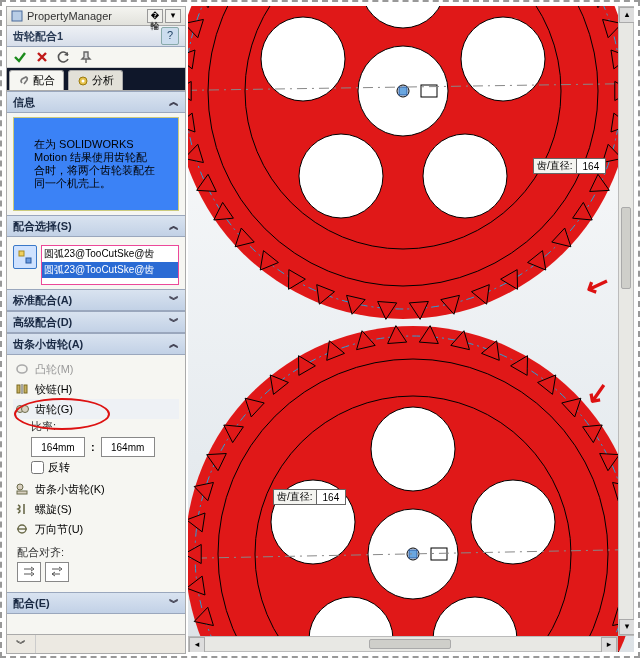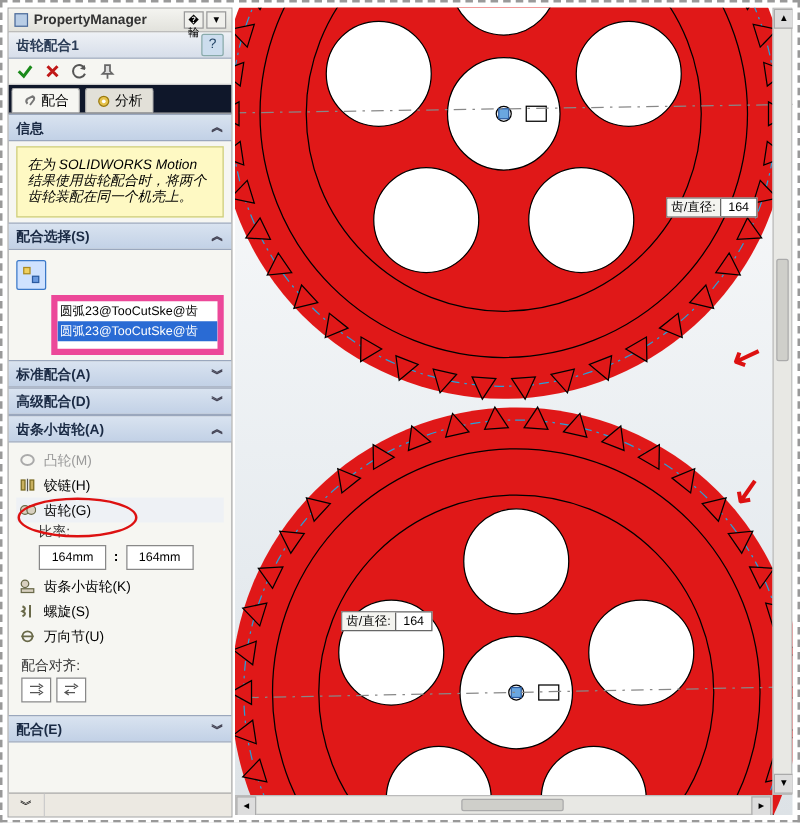--- a/index.html
+++ b/index.html
@@ -1,37 +1,37 @@
 <!DOCTYPE html>
 <html><head>
 <meta charset="utf-8">
 <style>
   html,body{margin:0;padding:0;font:11px "Microsoft YaHei",SimSun,sans-serif;background:#e8e8e8;color:#000;}
   .frame{position:relative;width:640px;height:658px;background:#fff;border:2px dashed #999;box-sizing:border-box;overflow:hidden;}
   .panel{position:absolute;left:4px;top:4px;width:180px;height:648px;background:#f6f6f2;border:1px solid #aaa;box-sizing:border-box;font-size:11px;}
   .titlebar{display:flex;align-items:center;height:18px;background:linear-gradient(#f4f4f0,#e2e2dc);border-bottom:1px solid #aaa;padding:0 4px;}
   .titlebar svg{flex:none;}
-  .titlebar .ttl{flex:1;margin-left:4px;font-weight:bold;color:#333;}
+  .titlebar .ttl{flex:1;margin-left:4px;font-weight:normal;color:#333;}
   .titlebar .win{display:flex;gap:2px;}
   .titlebar .win span{width:14px;height:12px;border:1px solid #999;background:#f0f0ec;font-size:9px;text-align:center;line-height:11px;cursor:default;}
   .namebar{display:flex;align-items:center;height:20px;background:linear-gradient(#eef1f5,#d7deea);border-bottom:1px solid #9aa7bd;padding:0 6px;}
   .namebar span.nm{flex:1;font-weight:bold;color:#2a3b55;}
   .namebar span.q{width:16px;height:16px;border:1px solid #8aa;background:#cde;color:#246;text-align:center;line-height:14px;border-radius:2px;}
   .cmdbar{display:flex;align-items:center;gap:8px;height:20px;padding:0 6px;border-bottom:1px solid #ccc;}
   .cmdbar svg{cursor:pointer;}
   .tabbar{display:flex;height:22px;border-bottom:1px solid #aaa;background:#0f172a;}
   .tab{display:flex;align-items:center;gap:3px;padding:0 8px;border:1px solid #aaa;border-bottom:none;margin:2px 2px 0 2px;border-radius:3px 3px 0 0;background:#f6f6f2;cursor:pointer;}
   .tab.inactive{background:#e2e0d8;}
   .section-head{display:flex;align-items:center;height:20px;padding:0 6px;background:linear-gradient(#d9e3f0,#c2d1e6);border-top:1px solid #9aa7bd;border-bottom:1px solid #9aa7bd;color:#1a2a44;font-weight:bold;cursor:pointer;}
   .section-head .chev{margin-left:auto;font-size:10px;color:#445;}
   .section-body{padding:4px 6px;}
-  .info-note{background:#fef9c3;border:1px solid #cbcb7d;padding:8px;font-size:11px;line-height:13px;font-style:italic;}
+  .info-note{background:#3b82f6;border:1px solid #cbcb7d;padding:20px;font-size:11px;line-height:13px;}
   .selbox-wrap{display:flex;align-items:flex-start;gap:4px;margin-top:4px;}
   .selbox-btn{width:22px;height:22px;border:1px solid #3a78c8;background:#cfe2ff;border-radius:2px;display:flex;align-items:center;justify-content:center;}
-  .selbox{flex:1;height:38px;border:5px solid #ec4899;background:#fff;overflow:hidden;font-size:10px;margin-top:28px;}
+  .selbox{flex:1;height:38px;border:1px solid #ec4899;background:#fff;overflow:hidden;font-size:10px;}
   .selbox .row{padding:1px 2px;white-space:nowrap;}
   .selbox .row.sel{background:#2a6bd4;color:#fff;}
   .item{display:flex;align-items:center;gap:6px;height:20px;padding:0 2px;cursor:pointer;}
   .item.dis{color:#9a9a9a;}
   .item svg{flex:none;}
   .ratio-row{display:flex;align-items:center;gap:6px;margin:3px 0 3px 18px;}
   .ratio-row input{width:48px;height:16px;font-size:10px;text-align:center;border:1px solid #888;}
   .ratio-row span.col{font-weight:bold;}
   .chk-row{display:flex;align-items:center;gap:4px;margin:2px 0 4px 18px;}
   .chk-row input{margin:0;}
@@ -383,20 +383,24 @@
             <circle cx="10" cy="7" r="3.5" fill="#d8d0c0" stroke="#6a6a4a"></circle>
           </svg>
         <span>齿轮(G)</span>
       </div>
       <div style="margin-left:18px;color:#333;">比率:</div>
       <div class="ratio-row">
         <input value="164mm" style="">
         <span class="col">:</span>
         <input value="164mm" style="">
       </div>
+      <div class="chk-row">
+        <input type="checkbox" style="">
+        <span>反转</span>
+      </div>
       <div class="item">
         <svg width="14" height="14">
             <circle cx="5" cy="5" r="3" fill="#d8d0c0" stroke="#6a6a4a"></circle>
             <rect x="2" y="9" width="10" height="3" fill="#d8d0c0" stroke="#6a6a4a"></rect>
           </svg>
         <span>齿条小齿轮(K)</span>
       </div>
       <div class="item">
         <svg width="14" height="14">
             <path d="M3 3 Q7 5 3 7 Q7 9 3 11" stroke="#6a6a4a" fill="none" stroke-width="1.6"></path>

